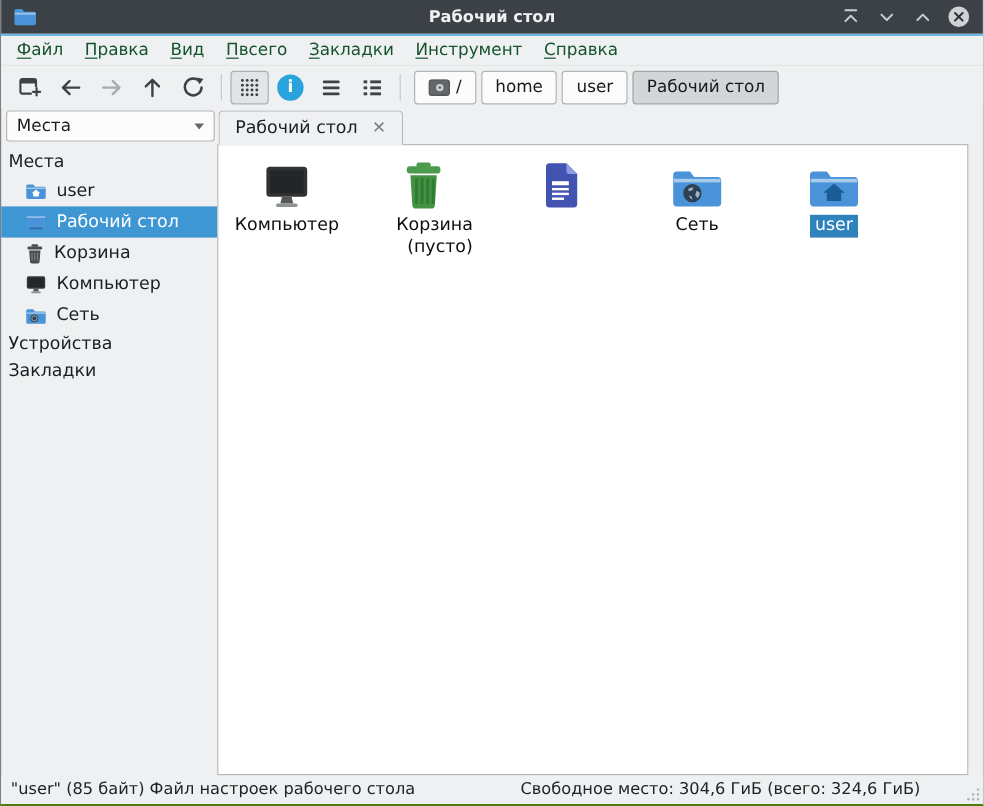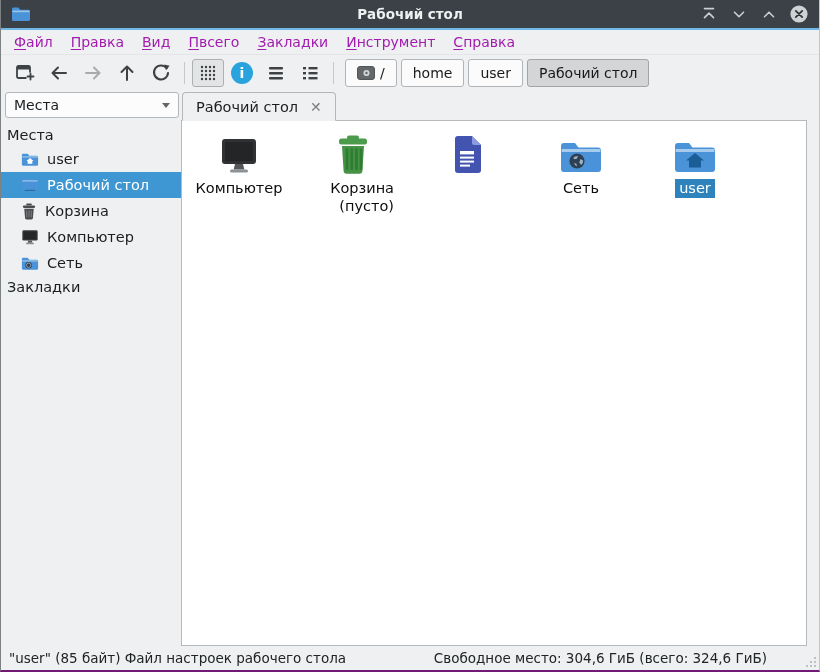--- a/index.html
+++ b/index.html
@@ -1,31 +1,31 @@
 <!DOCTYPE html>
 <html><head>
 <meta charset="utf-8">
 <style>
   * { margin:0; padding:0; box-sizing:border-box; }
   html,body { width:820px; height:672px; overflow:hidden; }
   body { font-family:"DejaVu Sans","Liberation Sans",sans-serif; font-size:14px; color:#1b1e20; background:#eff0f1; }
   .window { width:820px; height:672px; display:flex; flex-direction:column;
-            border-left:1px solid #7c8184; border-right:1px solid #c3c6c8; border-bottom:2px solid #701a75; }
+            border-left:1px solid #7c8184; border-right:1px solid #c3c6c8; border-bottom:2px solid #4d7c0f; }
 
   
   .titlebar { height:28px; background:#3b4146; display:flex; align-items:center; padding:0 10px; position:relative; flex:0 0 auto; }
   .titlebar .app-icon { width:20px; height:16px; }
   .title { position:absolute; left:0; right:0; text-align:center; color:#eef1f2; font-weight:bold; font-size:13.5px; pointer-events:none; }
   .win-controls { margin-left:auto; display:flex; align-items:center; gap:10px; z-index:2; }
   .win-btn { width:20px; height:20px; display:flex; align-items:center; justify-content:center; }
   .accent-line { height:2px; background:#6fb9e7; flex:0 0 auto; }
 
   
   .menubar { height:24px; display:flex; align-items:center; padding-left:4px; background:#eff0f1; flex:0 0 auto; }
-  .menu-item { padding:2px 9px; font-size:14px; color:#a21caf; }
+  .menu-item { padding:2px 9px; font-size:14px; color:#14532d; }
   .menu-item u { text-underline-offset:2px; }
 
   
   .toolbar { height:36px; display:flex; align-items:center; padding:0 8px; gap:2px; background:#eff0f1; border-top:1px solid #e4e5e6; flex:0 0 auto; }
   .tool-btn { width:32px; height:28px; display:flex; align-items:center; justify-content:center; border:1px solid transparent; border-radius:3px; }
   .tool-btn.pressed { background:#e2e4e5; border-color:#adb0b2; }
   .tb-sep { width:1px; height:22px; background:#c6c9cb; margin:0 5px; flex:0 0 auto; }
   .info-circle { width:22px; height:22px; border-radius:50%; background:#29a3dd; color:#fff; font-weight:bold; font-size:14px; display:flex; align-items:center; justify-content:center; }
   .pathbar { display:flex; gap:4px; margin-left:4px; align-items:center; }
   .path-btn { height:28px; padding:0 11px; display:flex; align-items:center; gap:5px; background:#fbfbfb; border:1px solid #b2b5b7; border-radius:3px; font-size:14px; color:#17191b; }
@@ -257,20 +257,21 @@
       <div class="side-item">
         <svg width="18" height="15" viewBox="0 0 20 16">
           <path d="M1 3 a1.5 1.5 0 0 1 1.5-1.5 h5 l1.6 2.2 h8.4 a1.5 1.5 0 0 1 1.5 1.5 v8.3 a1.5 1.5 0 0 1-1.5 1.5 H2.5 A1.5 1.5 0 0 1 1 13.5 z" fill="#4a93d8"></path>
           <rect x="1.4" y="4.4" width="17.2" height="1.4" fill="#9cc5ea"></rect>
           <circle cx="8.5" cy="10" r="3.6" fill="#2e4053"></circle>
           <circle cx="8.5" cy="10" r="2.4" fill="none" stroke="#9fb2c4" stroke-width="0.9"></circle>
         </svg>
         <span>Сеть</span>
       </div>
 
+      <div class="side-header">Устройства</div>
       <div class="side-header">Закладки</div>
     </div>
 
     <div class="main">
       <div class="tabbar">
         <div class="tab">
           <span>Рабочий стол</span>
           <span class="tab-close">✕</span>
         </div>
       </div>

